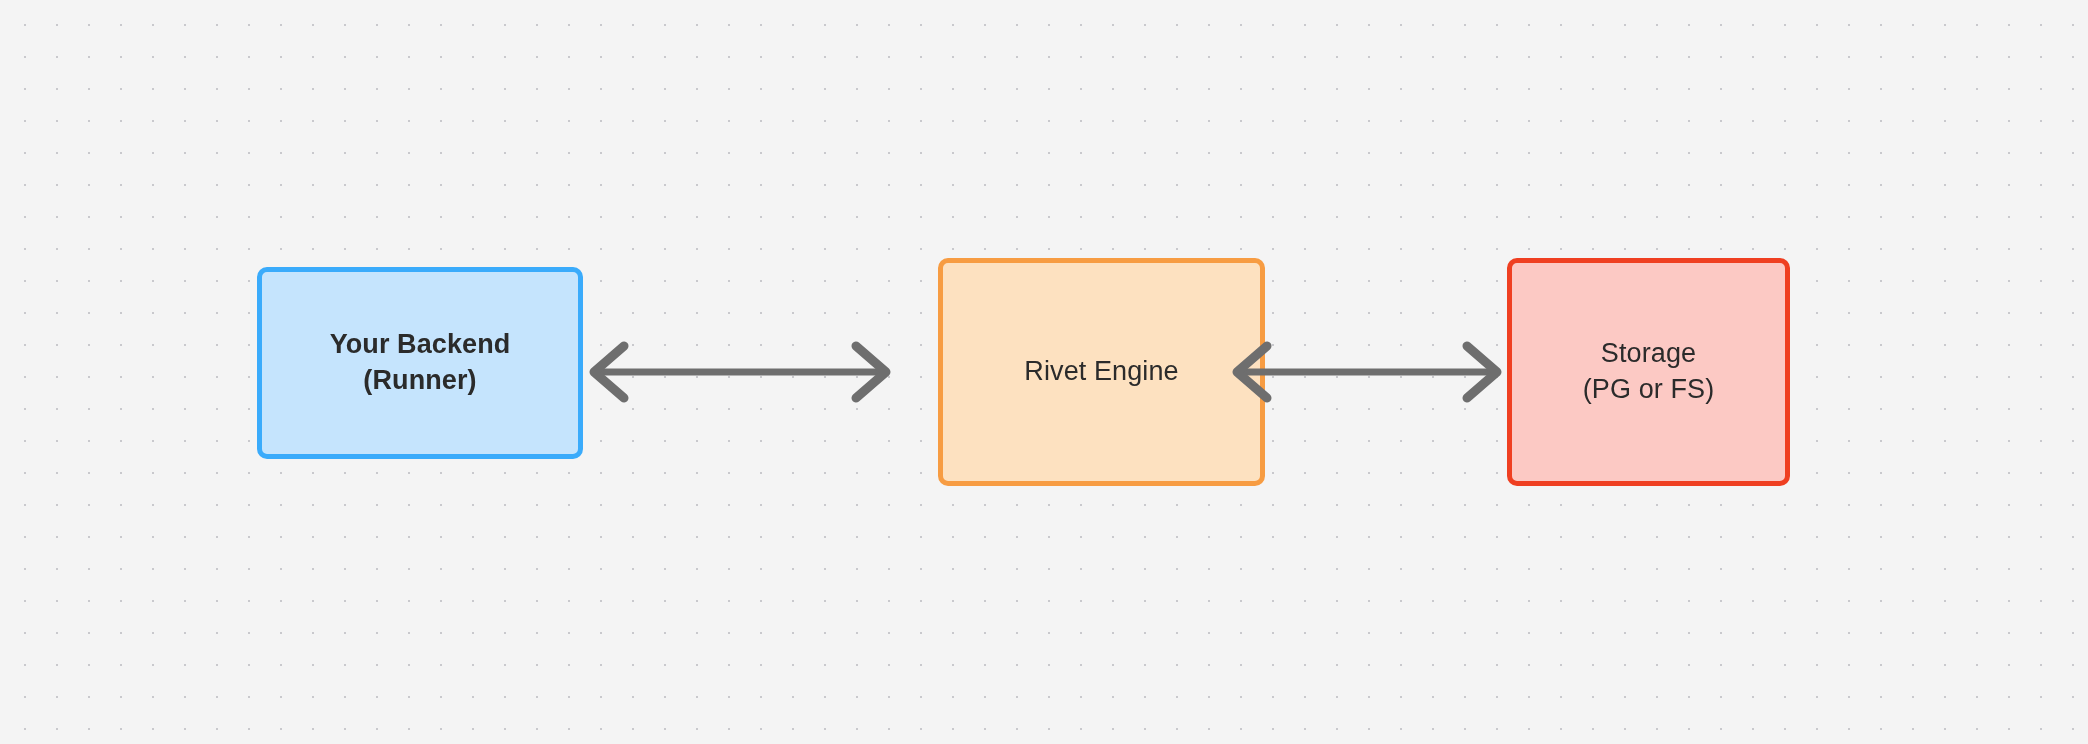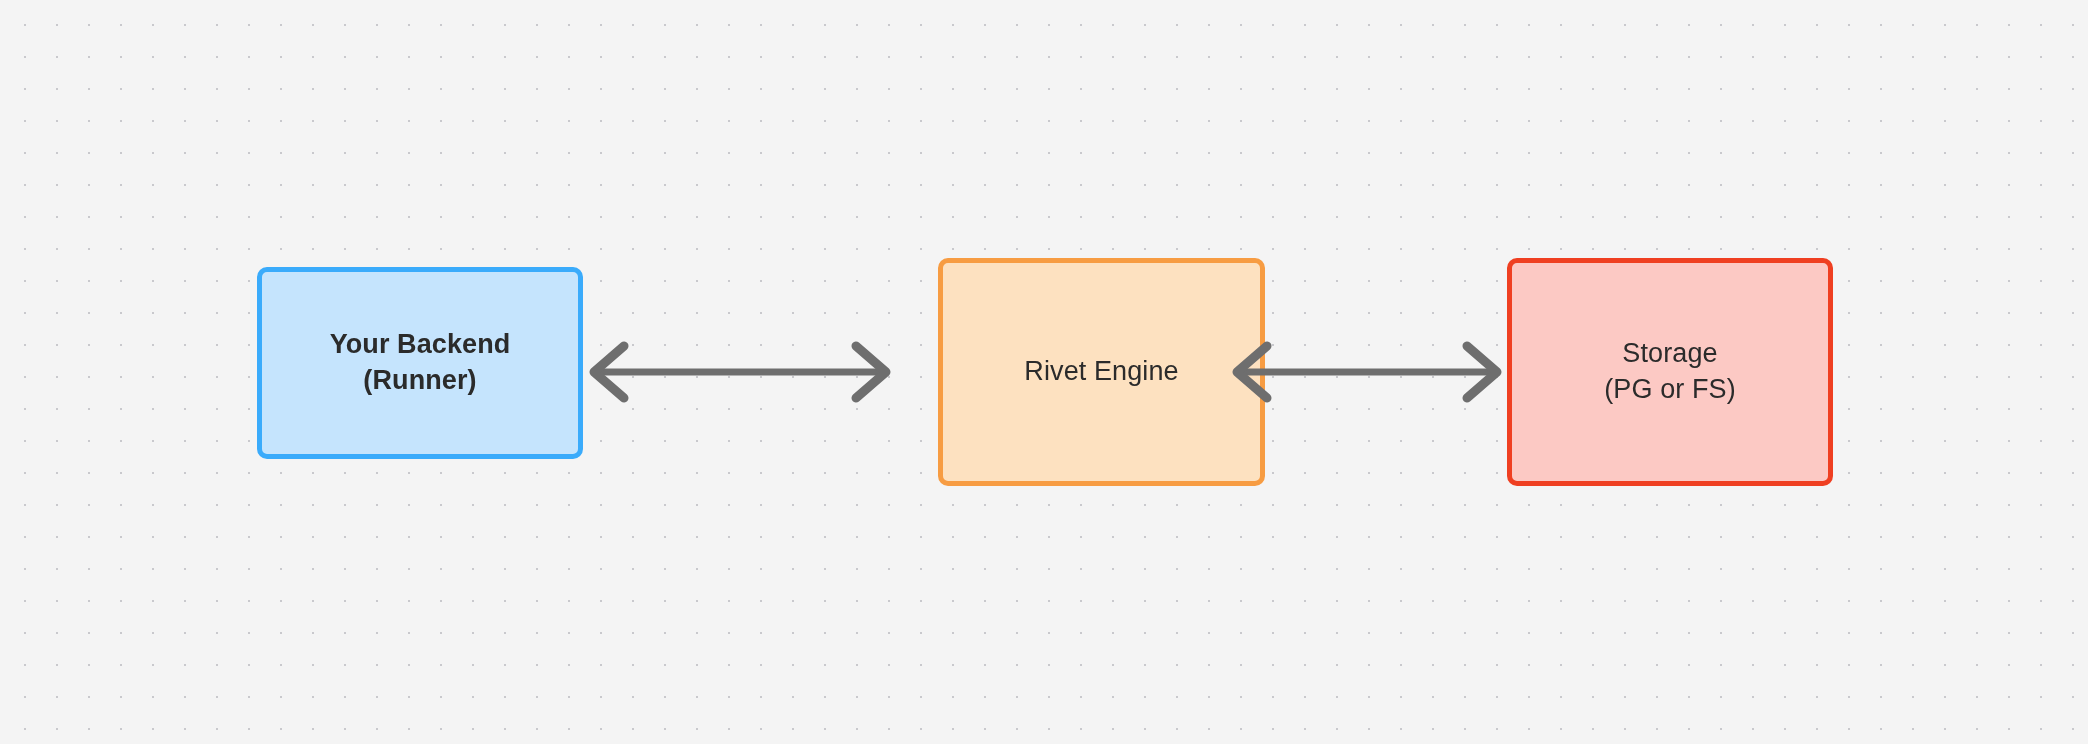--- a/index.html
+++ b/index.html
@@ -58,21 +58,21 @@
     width: 327px;
     height: 228px;
     background: #fde1c0;
     border-color: #f79c42;
     margin-left: 41px;
   }
 
   #node-storage {
     left: 1507px;
     top: 258px;
-    width: 326px;
+    width: 283px;
     height: 228px;
     background: #fcc9c4;
     border-color: #ef3f21;
   }
 
   .connector {
     position: absolute;
     top: 340px;
     height: 64px;
     overflow: visible;

